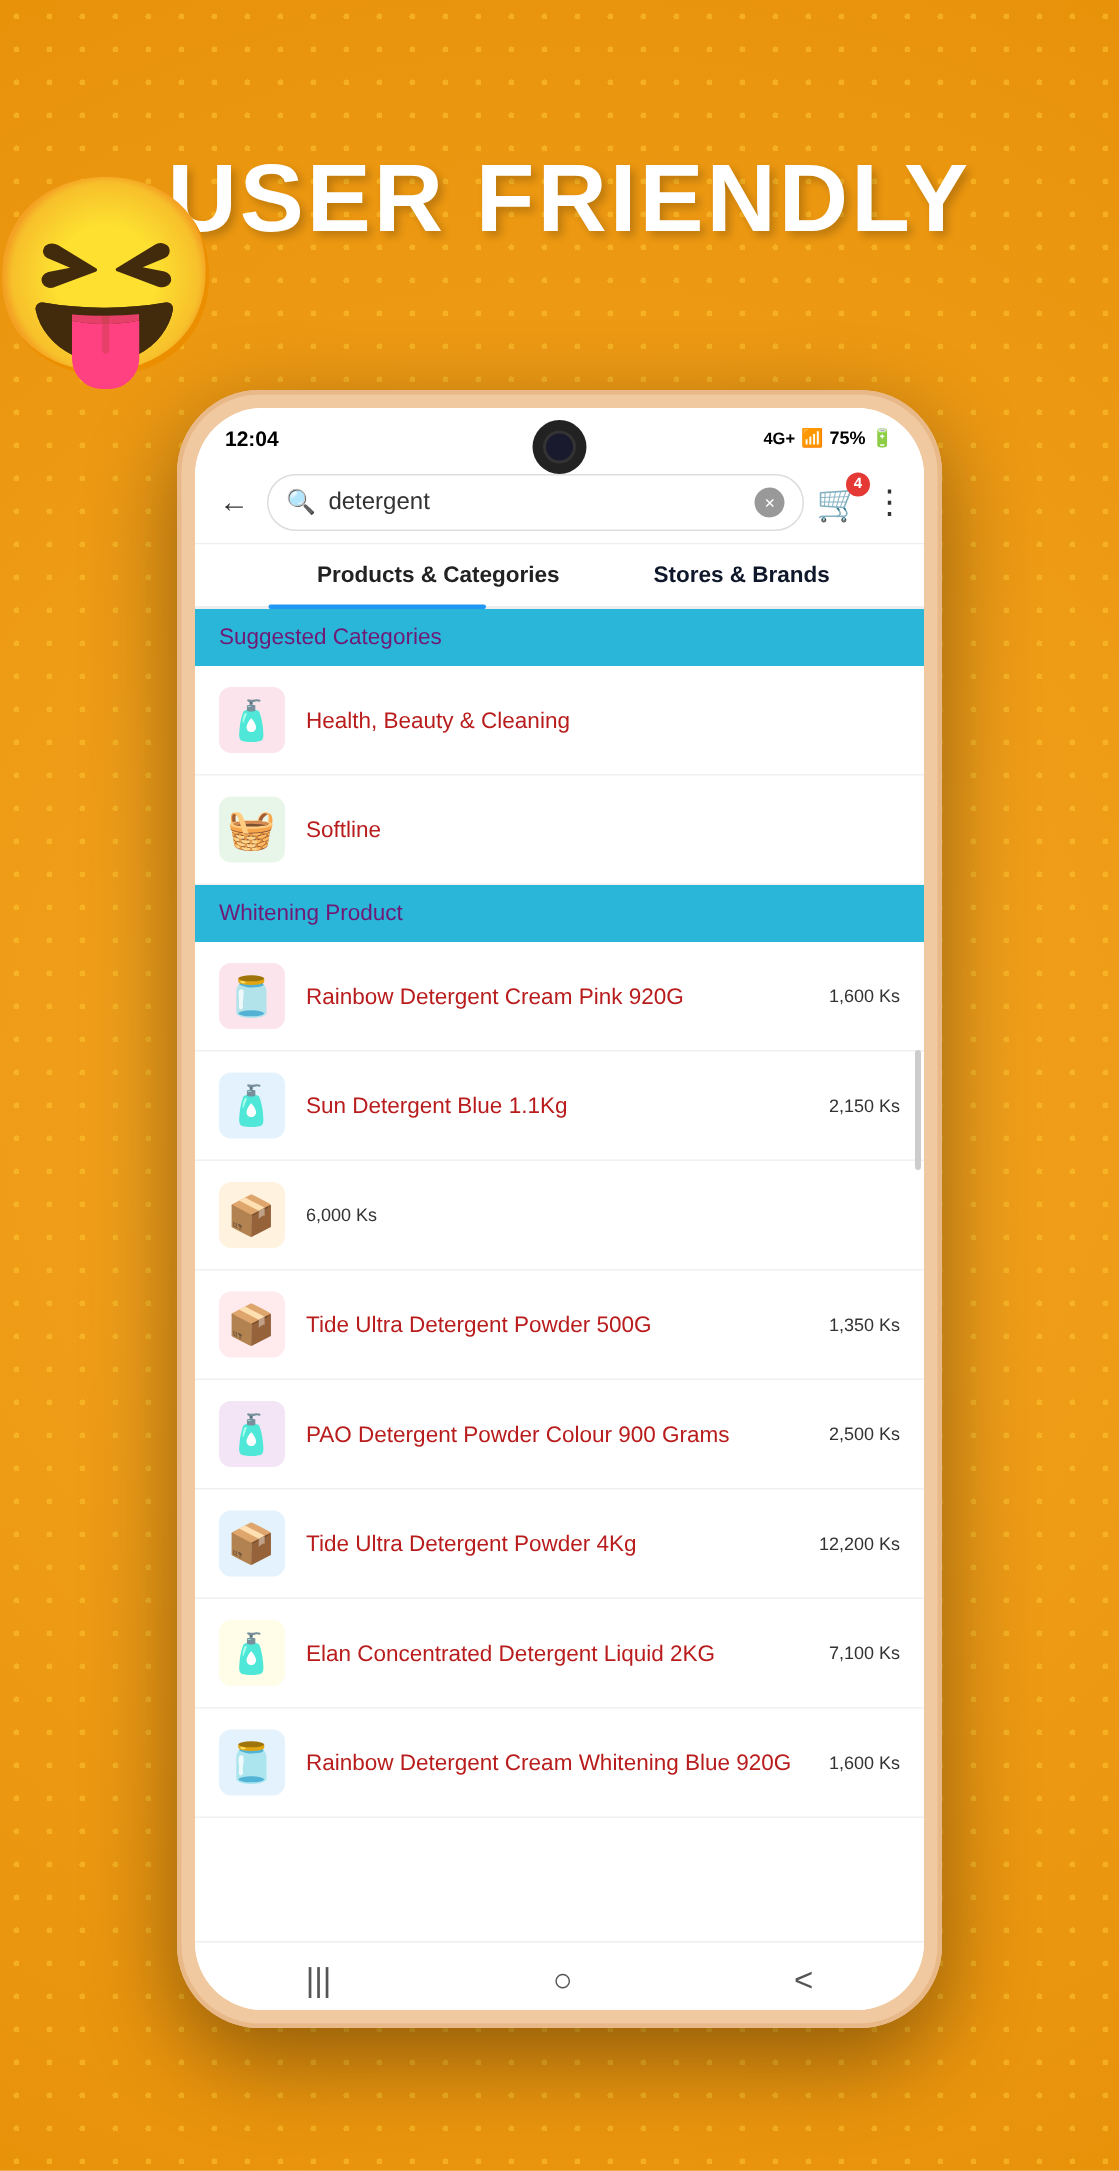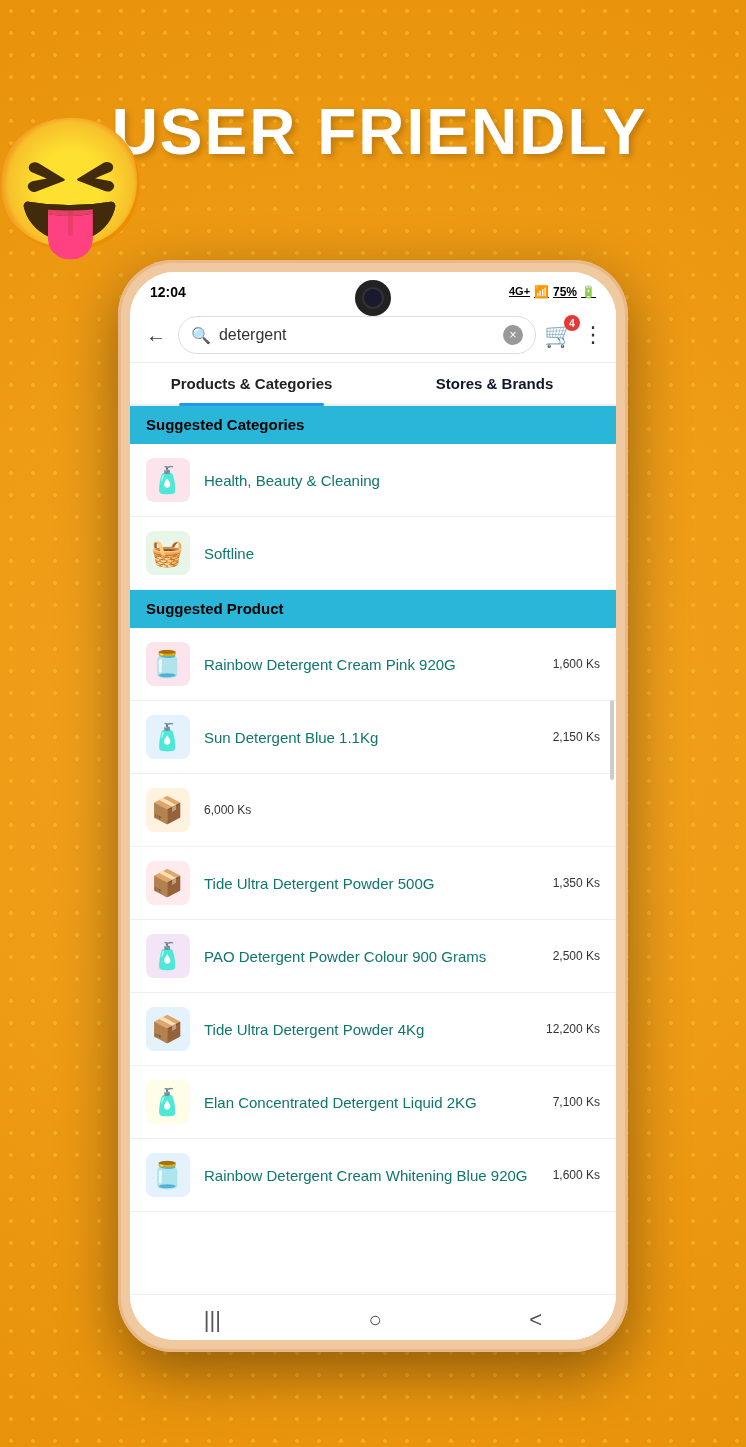--- a/index.html
+++ b/index.html
@@ -86,24 +86,23 @@
       align-items: center;
       justify-content: space-between;
       padding: 8px 20px 4px;
       font-size: 13px;
       font-weight: 600;
       height: 36px;
     }
     .status-time { font-weight: 700; font-size: 14px; }
     .status-right {
       display: flex;
-      align-items: flex-start;
+      align-items: flex-end;
       gap: 4px;
       font-size: 12px;
-      text-decoration: underline;
     }
 
     
     .camera-notch {
       position: absolute;
       top: 8px;
       left: 50%;
       transform: translateX(-50%);
       width: 36px;
       height: 36px;
@@ -186,20 +185,21 @@
       text-align: center;
       padding: 12px 0;
       font-size: 15px;
       font-weight: 600;
       color: #0f172a;
       cursor: pointer;
       position: relative;
     }
     .tab.active {
       color: #222;
+      text-align: right;
     }
     .tab.active::after {
       content: '';
       position: absolute;
       bottom: -2px; left: 20%; right: 20%;
       height: 3px;
       background: #2196F3;
       border-radius: 2px;
     }
 
@@ -209,44 +209,44 @@
       flex: 1;
       overflow-y: auto;
     }
 
     
     .section-header {
       background: #29b6d8;
       padding: 10px 16px;
     }
     .section-header-text {
-      color: #000000;
+      color: #701a75;
       font-size: 15px;
-      font-weight: 700;
+      font-weight: 400;
     }
 
     
     .list-item {
       display: flex;
       align-items: center;
       padding: 14px 16px;
       border-bottom: 1px solid #f0f0f0;
       gap: 14px;
       cursor: pointer;
     }
     .item-icon {
       width: 44px; height: 44px;
       background: #f5f5f5;
       border-radius: 8px;
       display: flex; align-items: center; justify-content: center;
       font-size: 26px;
       flex-shrink: 0;
       overflow: hidden;
     }
-    .item-label { flex: 1; font-size: 15px; color: #0f766e; }
+    .item-label { flex: 1; font-size: 15px; color: #b91c1c; }
     .item-price { font-size: 12px; color: #333; font-weight: 500; }
 
     
     .phone-nav {
       background: white;
       display: flex;
       align-items: center;
       justify-content: space-around;
       padding: 12px 0 18px;
       border-top: 1px solid #eee;
@@ -329,21 +329,21 @@
         <div class="item-icon" style="background:#fce4ec;">🧴</div>
         <span class="item-label">Health, Beauty &amp; Cleaning</span>
       </div>
 
       <div class="list-item">
         <div class="item-icon" style="background:#e8f5e9;">🧺</div>
         <span class="item-label">Softline</span>
       </div>
 
       <div class="section-header">
-        <span class="section-header-text">Suggested Product</span>
+        <span class="section-header-text">Whitening Product</span>
       </div>
 
       <div class="list-item">
         <div class="item-icon prod-icon-pink">🫙</div>
         <span class="item-label">Rainbow Detergent Cream Pink 920G</span>
         <span class="item-price">1,600 Ks</span>
       </div>
 
       <div class="list-item">
         <div class="item-icon prod-icon-blue">🧴</div>

